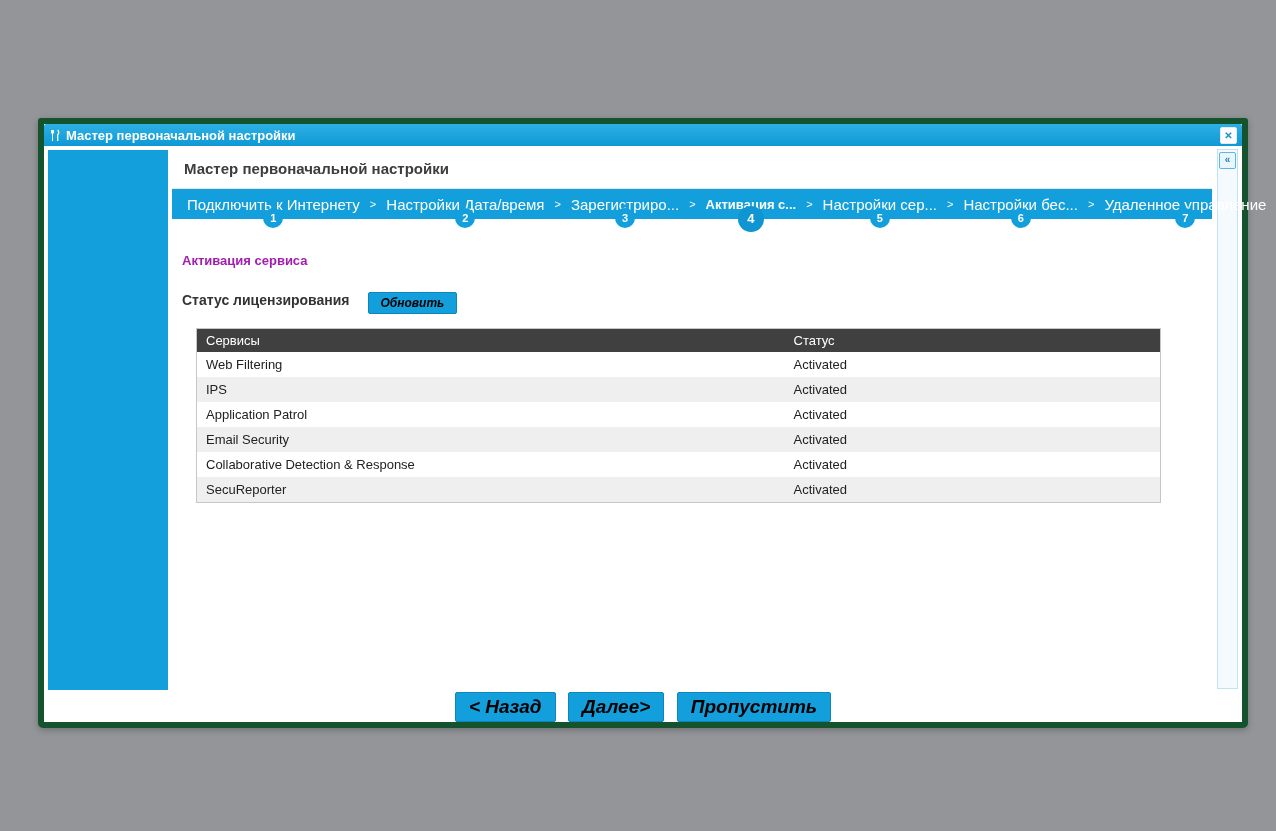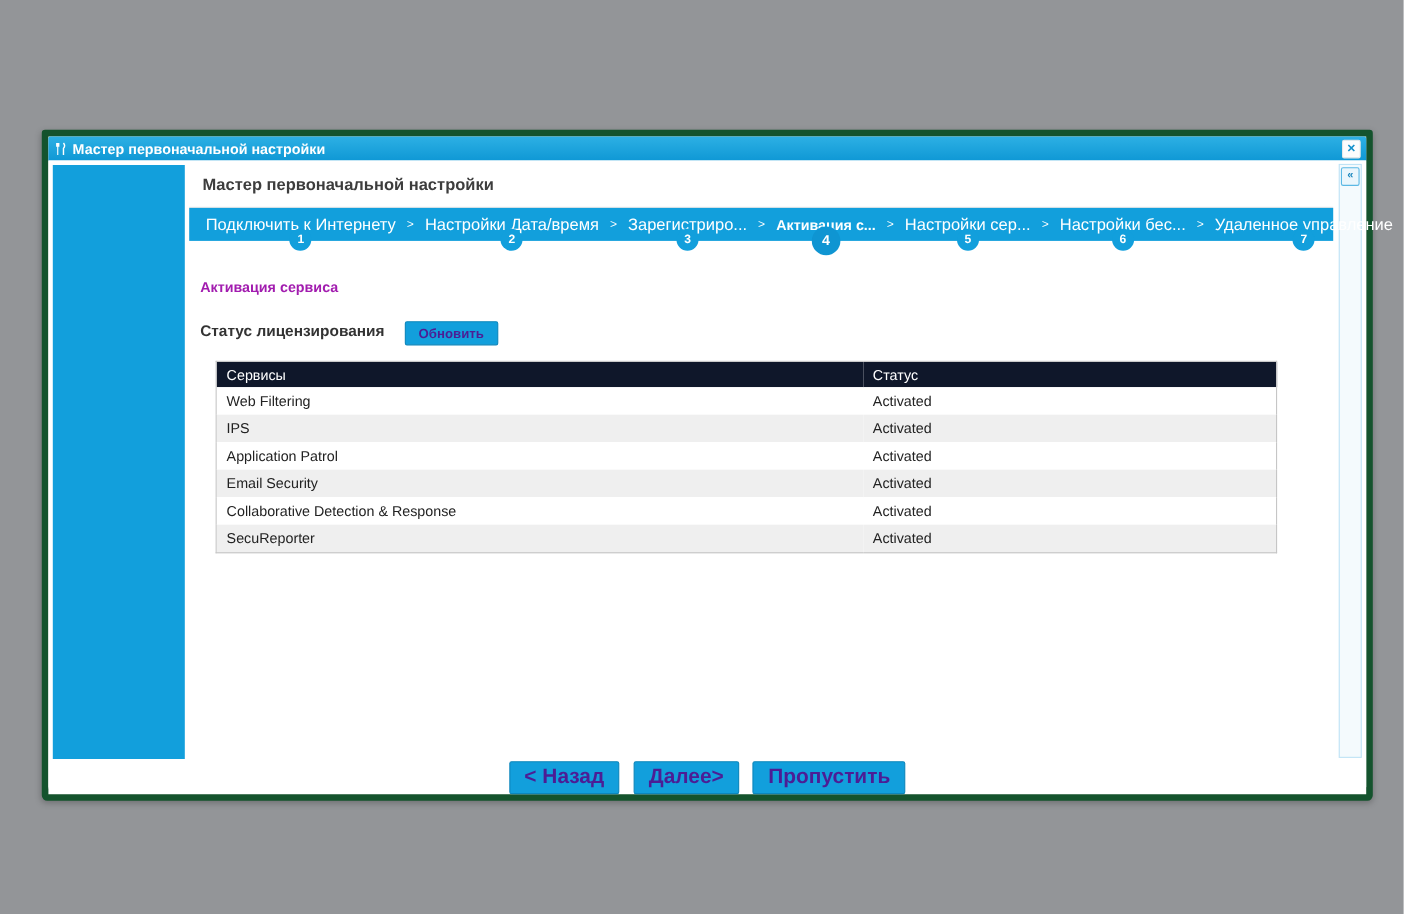--- a/index.html
+++ b/index.html
@@ -62,30 +62,30 @@
     width:26px;height:26px;top:17px;line-height:26px;font-size:13px;background:#0f95d2;
   }
   .step-sep{color:#fff;font-size:11px;margin:0 1px;}
   .content{padding:0 0 0 10px;}
   .section-heading{
     margin:34px 0 0 0;font-size:13px;font-weight:bold;color:#a21caf;
   }
   .license-row{margin:24px 0 0 0;display:flex;align-items:flex-start;gap:18px;}
   .license-heading{font-size:14px;font-weight:bold;color:#333;}
   .btn{
-    background:#129fdc;color:#4c1d95;font-family:"Liberation Sans", sans-serif;
+    background:#129fdc;color:#000000;font-family:"Liberation Sans", sans-serif;
     font-size:12px;font-weight:bold;border:1px solid #0d86bb;border-radius:2px;
-    padding:3px 12px;cursor:pointer;
+    padding:3px 12px;cursor:pointer;font-style:italic;
   }
   .svc-table{
     border-collapse:collapse;width:965px;margin:14px 0 0 14px;
     font-size:13px;color:#222;border:1px solid #c6c6c6;
   }
   .svc-table th{
-    background:#0f172a;color:#fff;font-weight:normal;text-align:left;
+    background:#404040;color:#fff;font-weight:normal;text-align:left;
     padding:4px 9px;font-size:13px;
   }
   .svc-table td{padding:5px 9px;}
   .svc-table col.c1{width:588px;}
   .svc-table tbody tr:nth-child(even){background:#efefef;}
   .svc-table tbody tr:nth-child(odd){background:#ffffff;}
   .footer{
     position:absolute;left:0;right:0;top:546px;text-align:center;
   }
   .footer .btn{margin:0 4px;font-size:19px;padding:3px 13px;}

